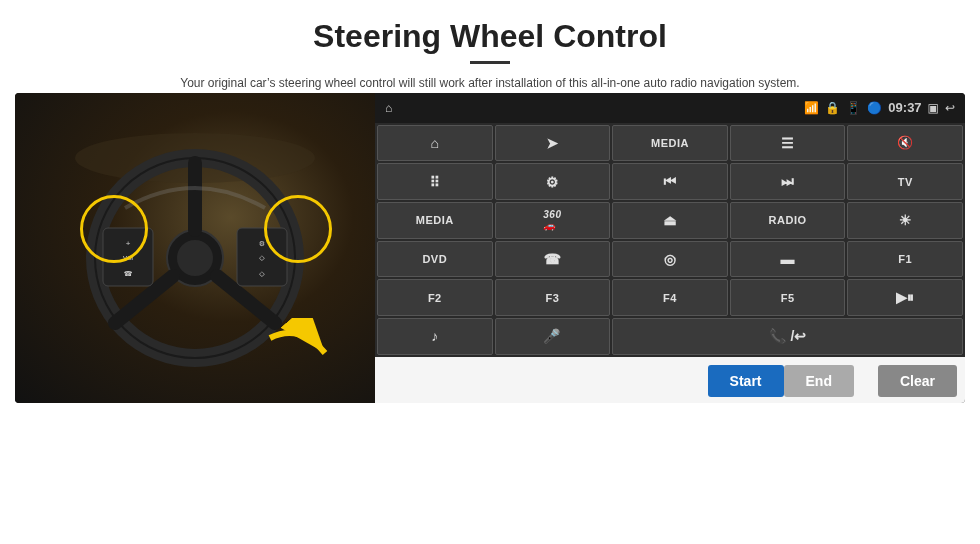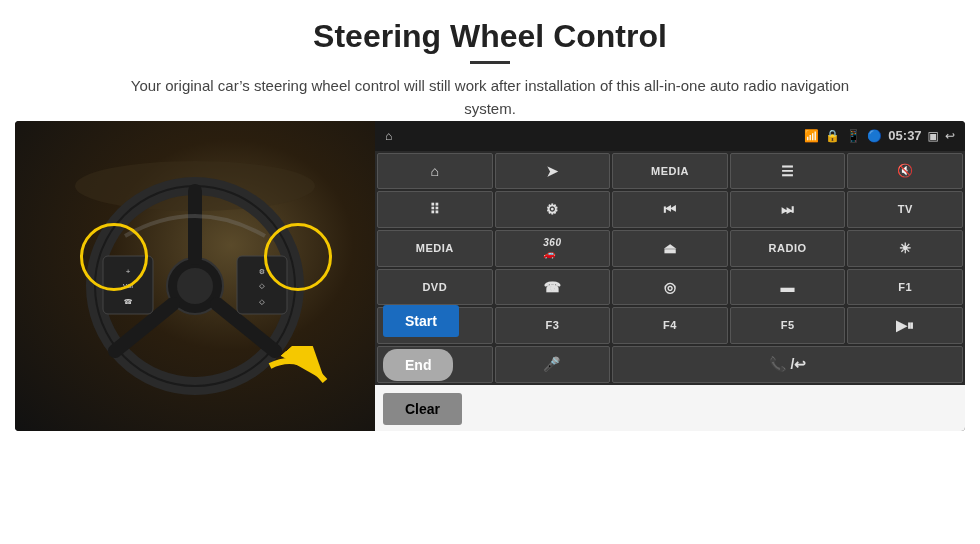--- a/index.html
+++ b/index.html
@@ -25,21 +25,21 @@
       margin-bottom: 6px;
       text-align: center;
     }
     .title-divider {
       width: 40px;
       height: 3px;
       background: #333;
       margin: 0 auto 10px;
     }
     .subtitle {
-      font-size: 15px;
+      font-size: 12px;
       color: #444;
       text-align: center;
       line-height: 1.55;
       max-width: 760px;
     }
     .content-row {
       display: flex;
       flex-direction: row;
       gap: 0;
       width: 100%;
@@ -162,47 +162,46 @@
     .btn-text {
       font-size: 11px;
       font-weight: 700;
       letter-spacing: 0.5px;
     }
 
     
     .action-bar {
       display: flex;
       justify-content: flex-end;
-      align-items: flex-start;
+      align-items: flex-end;
       padding: 6px 8px;
       background: #f5f5f5;
-      gap: 12px;
+      gap: 0;
       height: 46px;
-      flex-direction: column;
     }
     .action-btn {
       padding: 8px 22px;
       border-radius: 3px;
       font-size: 14px;
       font-weight: 600;
       cursor: pointer;
       border: none;
     }
     .btn-start {
       background: #1a6bbf;
       color: #fff;
     }
     .btn-end {
       background: #aaa;
       color: #fff;
-      border-radius: 14px;
     }
     .btn-clear {
       background: #888;
-      color: #000000;
+      color: #ffffff;
+      margin-left: 24px;
     }
 
     
   </style>
 </head>
 <body>
 
 <div class="page-container">
   <h1 class="title">Steering Wheel Control</h1>
   <div class="title-divider"></div>
@@ -257,21 +256,21 @@
 
       <div class="status-bar">
         <div class="status-bar-left">
           <span class="status-icon">⌂</span>
         </div>
         <div class="status-bar-right">
           <span class="status-icon">📶</span>
           <span class="status-icon">🔒</span>
           <span class="status-icon">📱</span>
           <span class="status-icon">🔵</span>
-          <span class="time-display">05:37</span>
+          <span class="time-display">09:37</span>
           <span class="status-icon">▣</span>
           <span class="status-icon">↩</span>
         </div>
       </div>
 
       <div class="button-grid">
 
         <div class="btn">
           <span class="btn-icon">⌂</span>
         </div>

